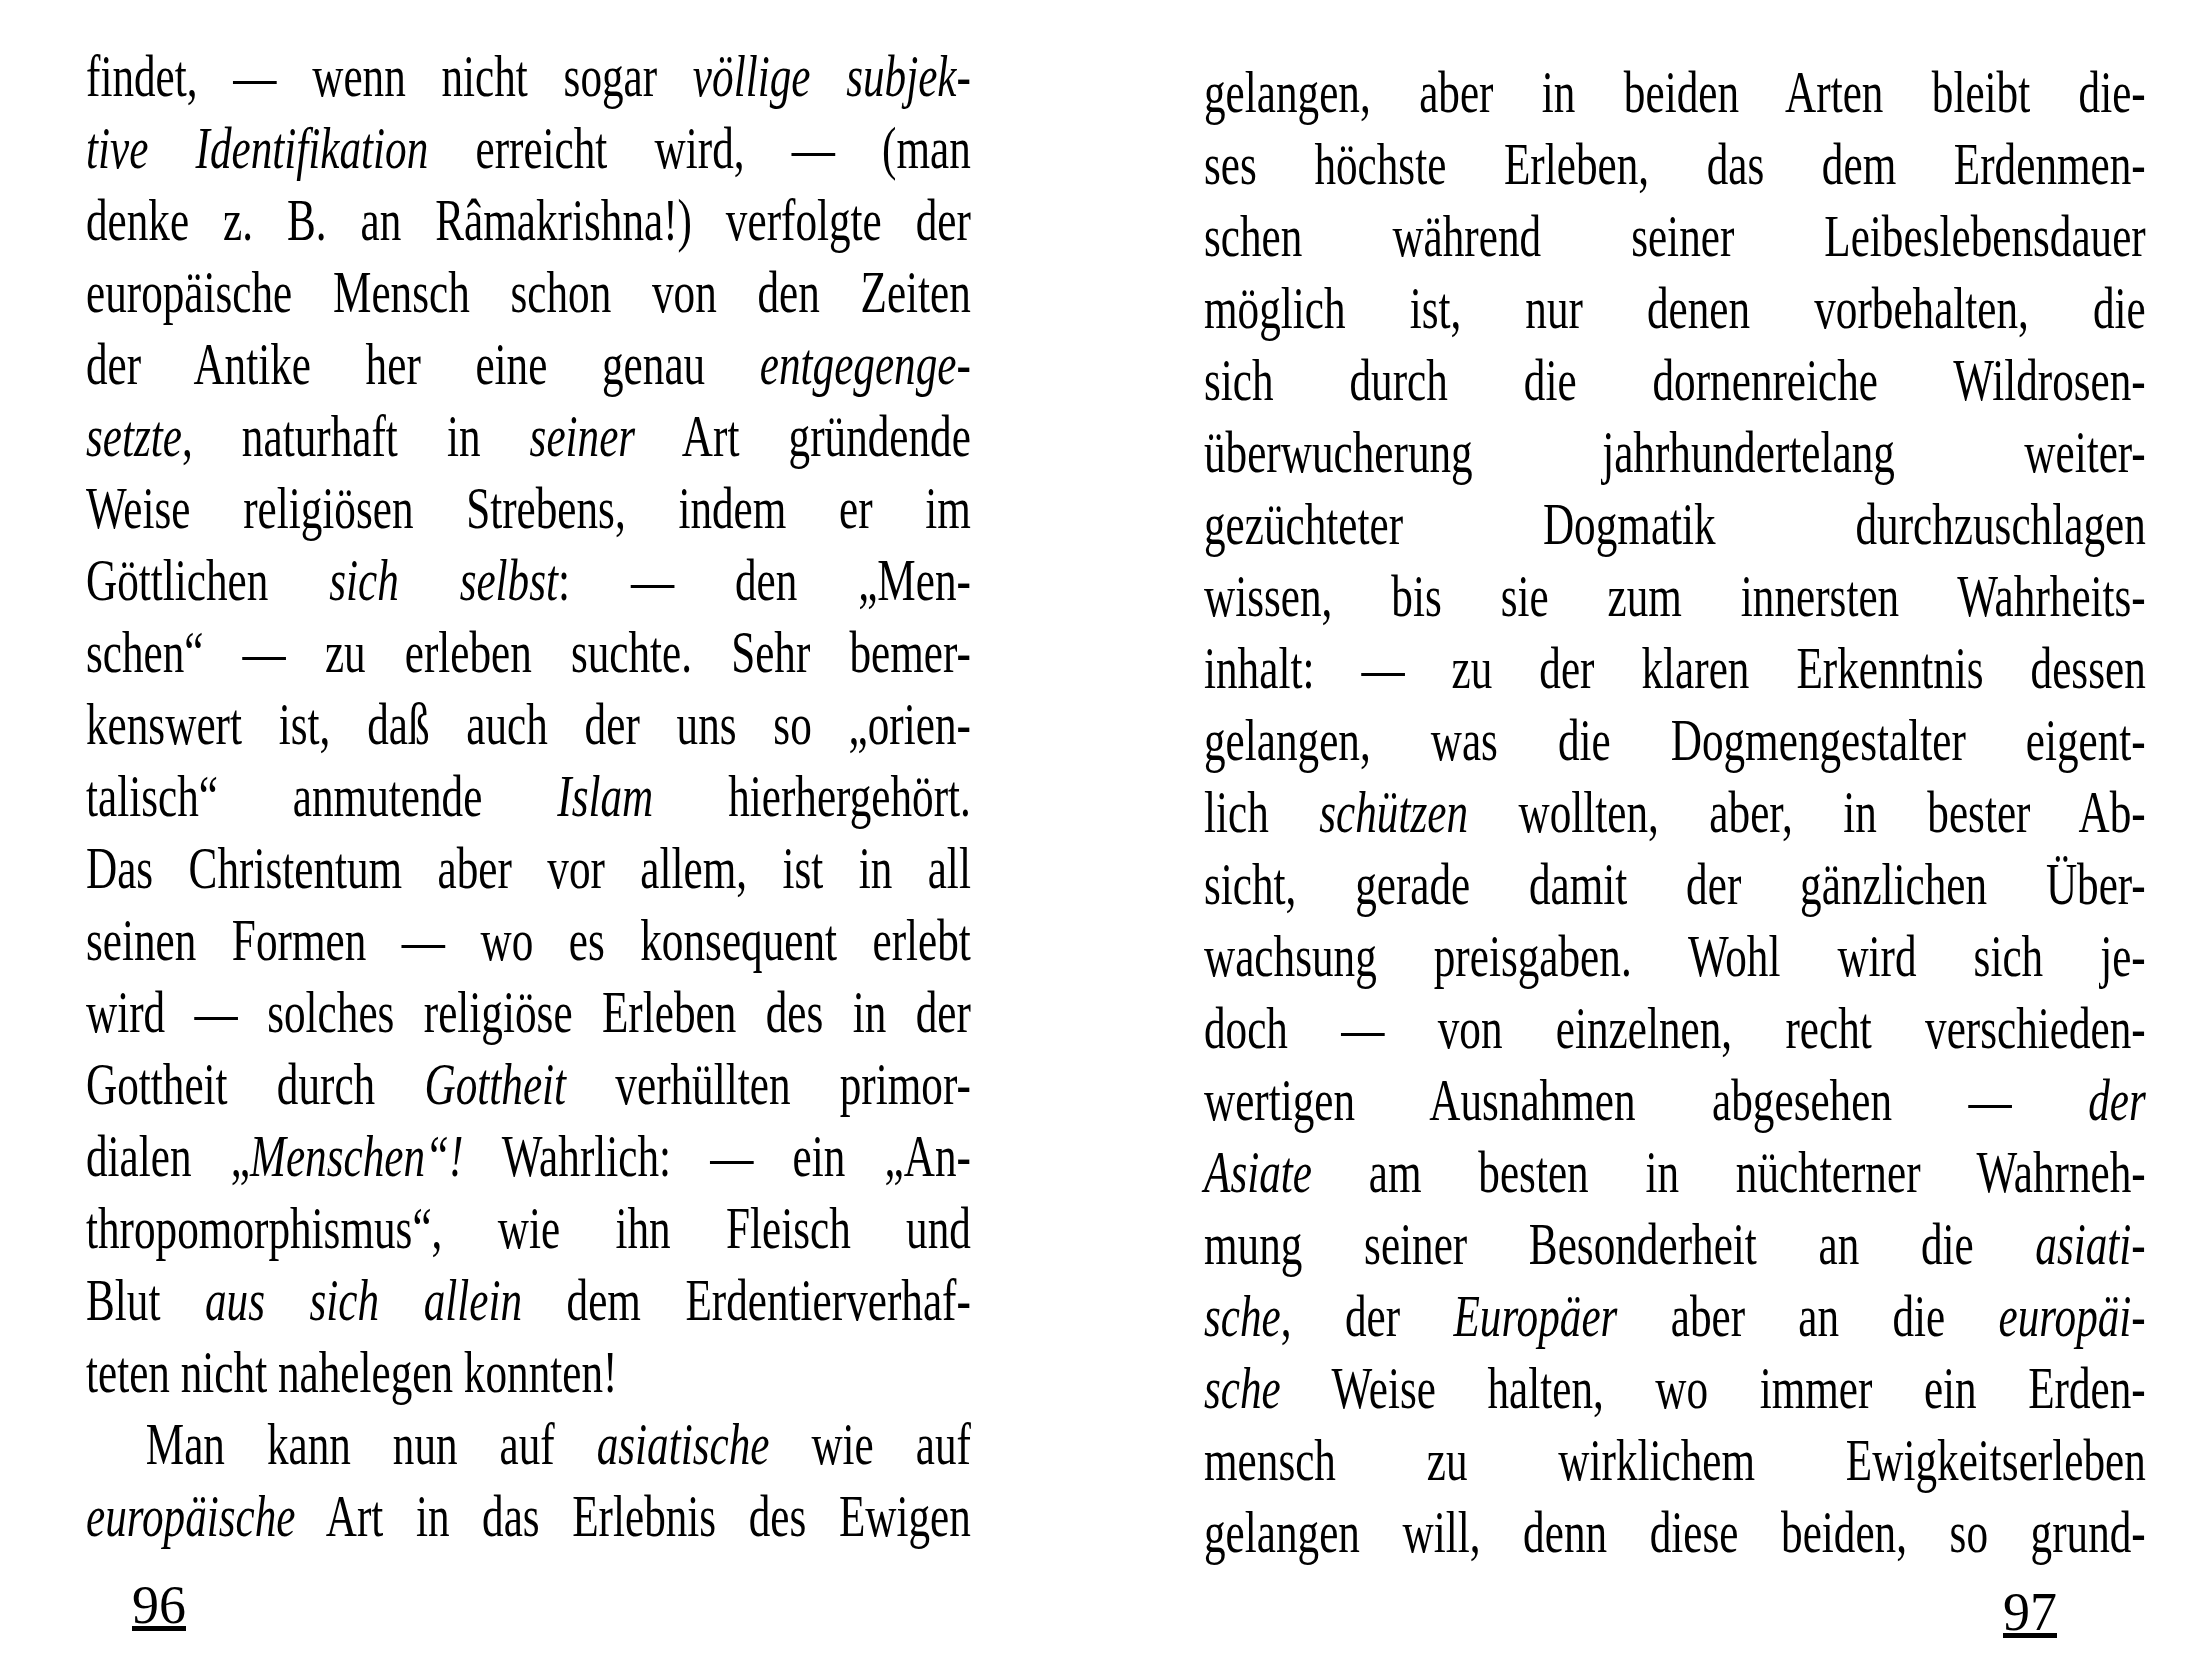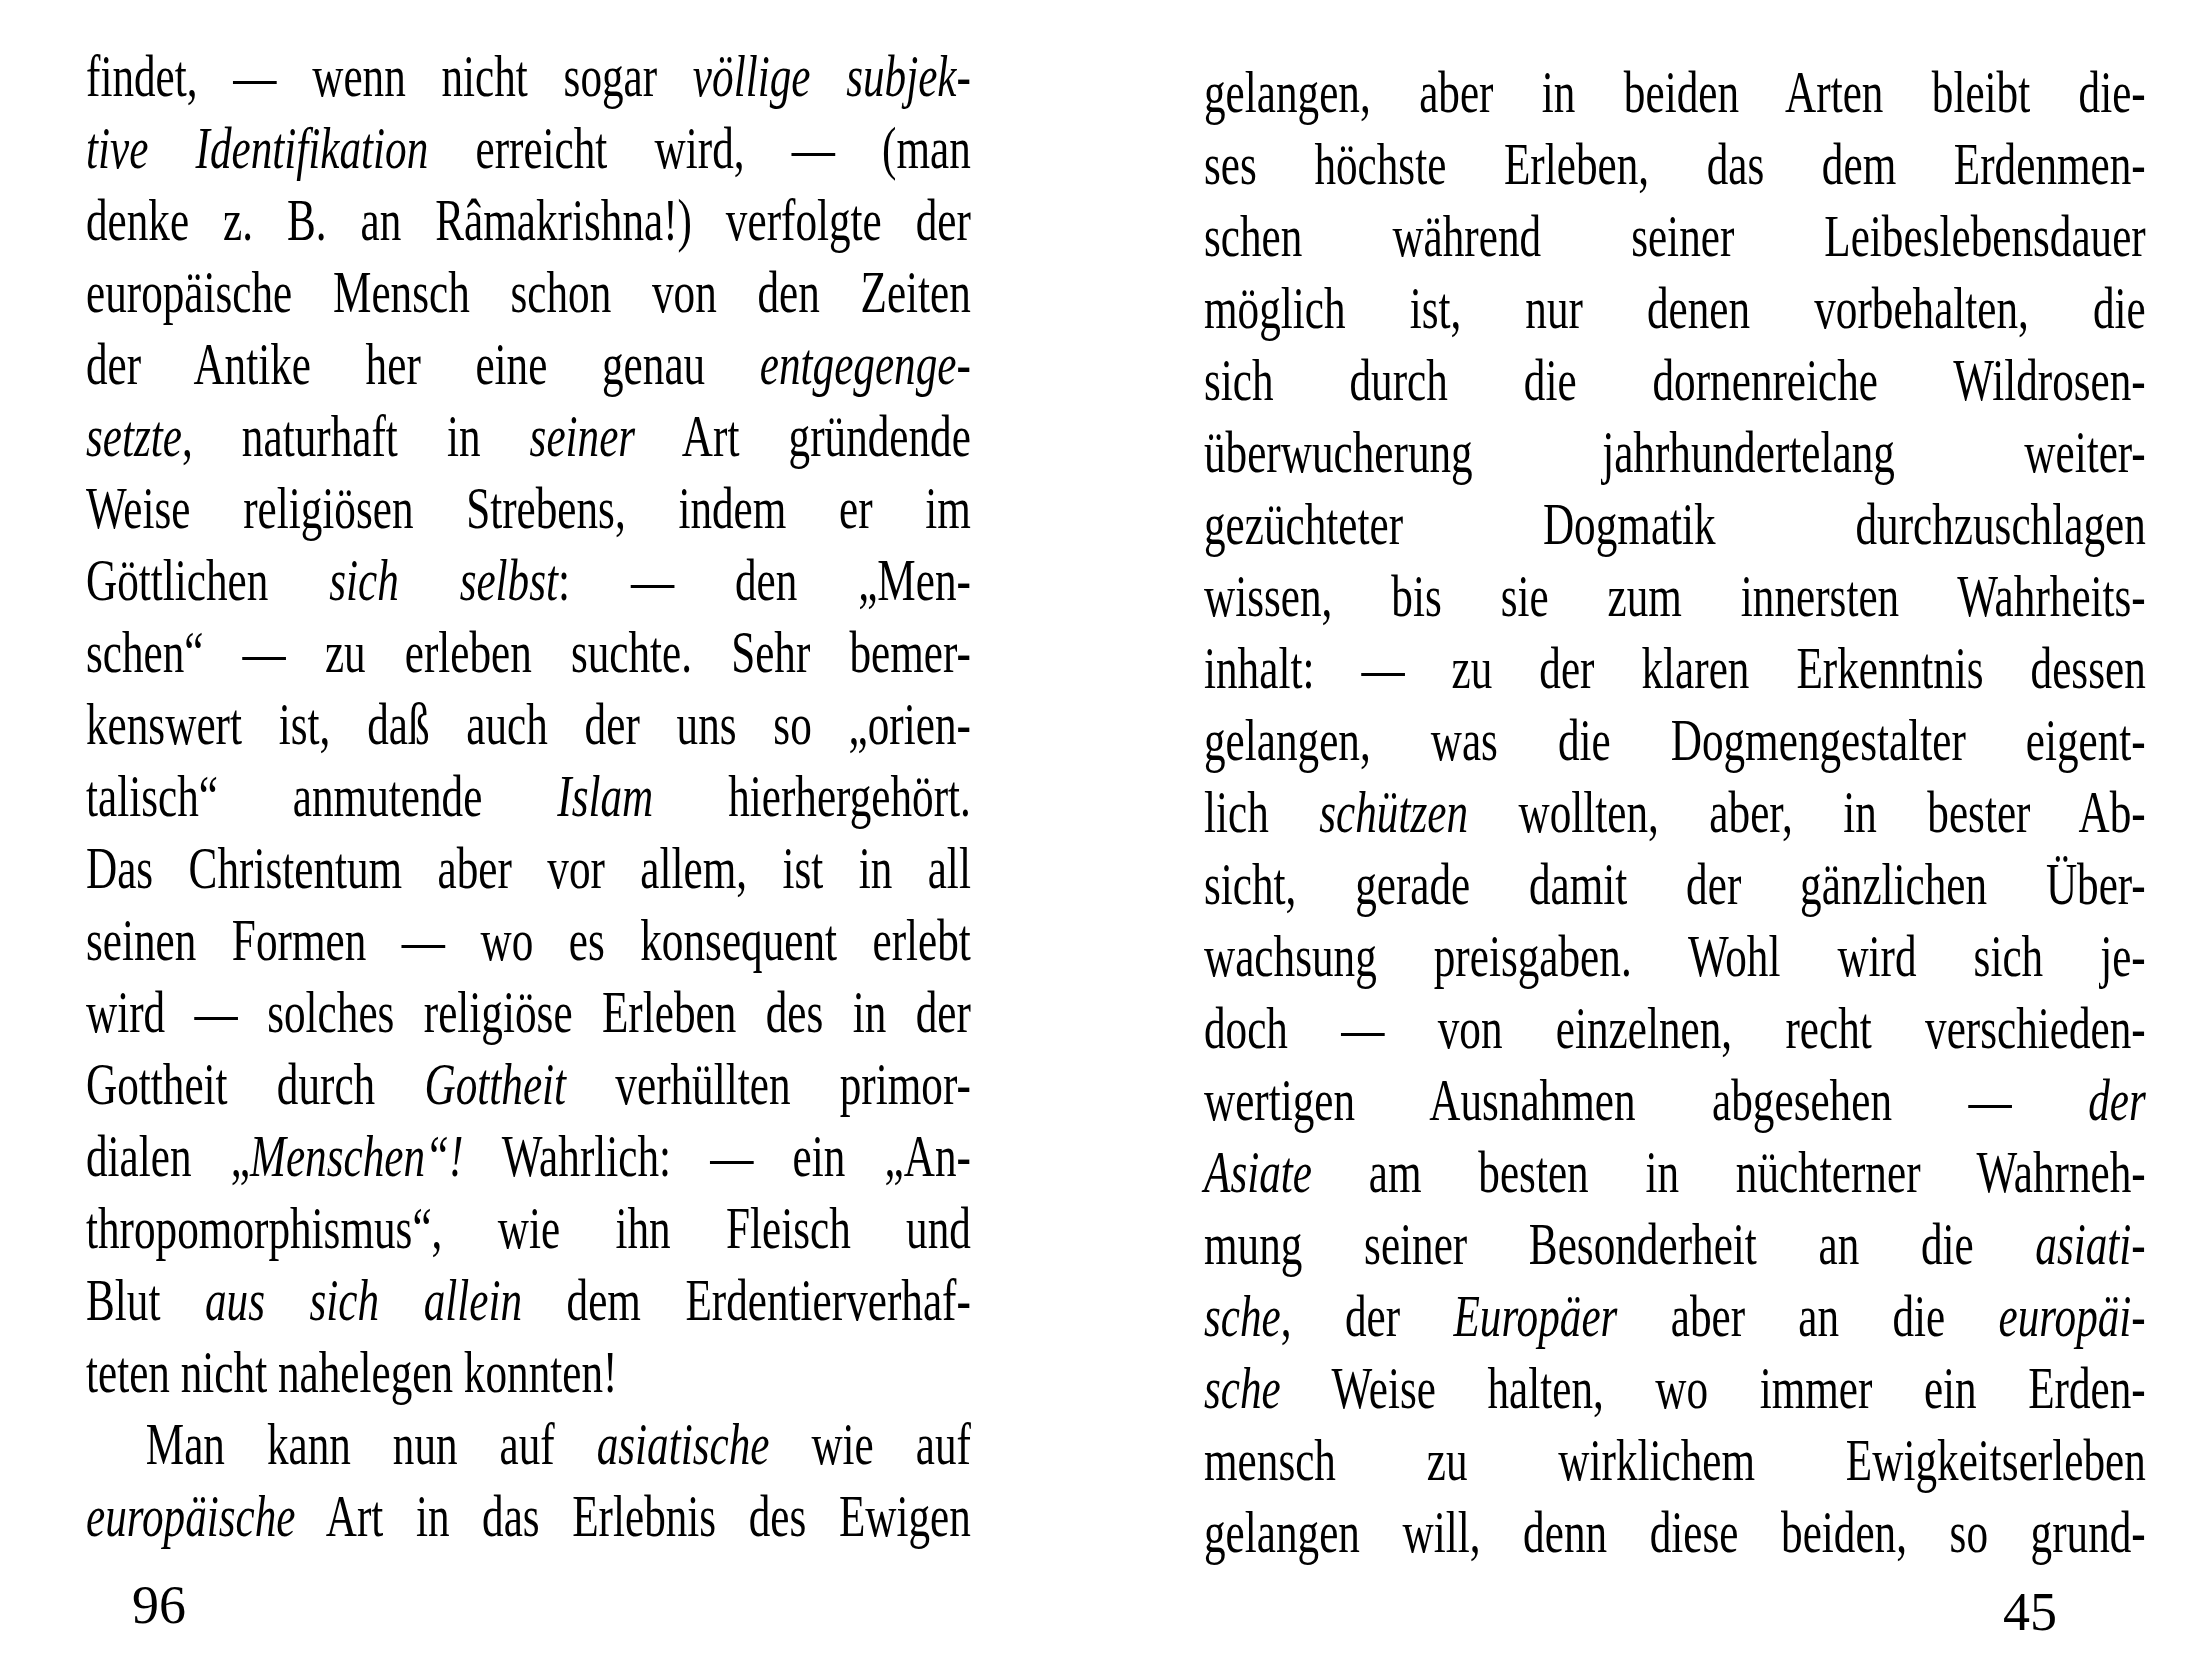--- a/index.html
+++ b/index.html
@@ -32,20 +32,21 @@
     white-space: normal;
   }
   p.line.flush  { text-align-last: left; }
   p.line.indent { text-indent: 83px; }
   .it { font-style: italic; }
   .rm { font-style: normal; }
   .pagenum {
     position: absolute;
     font-size: 54px;
     line-height: 54px;
+    text-decoration: underline;
   }
   #pagenum-left  { left: 132px;  top: 1578px; }
   #pagenum-right { left: 2003px; top: 1585px; }
 </style>
 </head>
 <body>
 
 <div>
 
   <section class="page-col" id="left-text">
@@ -95,16 +96,16 @@
         <p class="line"><span class="rm">mung seiner Besonderheit an die </span><span class="it">asiati-</span></p>
         <p class="line"><span class="it">sche</span><span class="rm">, der </span><span class="it">Europäer</span><span class="rm"> aber an die </span><span class="it">europäi-</span></p>
         <p class="line"><span class="it">sche</span><span class="rm"> Weise halten, wo immer ein Erden-</span></p>
         <p class="line"><span class="rm">mensch zu wirklichem Ewigkeitserleben</span></p>
         <p class="line"><span class="rm">gelangen will, denn diese beiden, so grund-</span></p>
       </div>
   </section>
 
   <div class="pagenum" id="pagenum-left">96</div>
 
-  <div class="pagenum" id="pagenum-right">45</div>
+  <div class="pagenum" id="pagenum-right">97</div>
 
 </div>
 
 
 </body></html>

